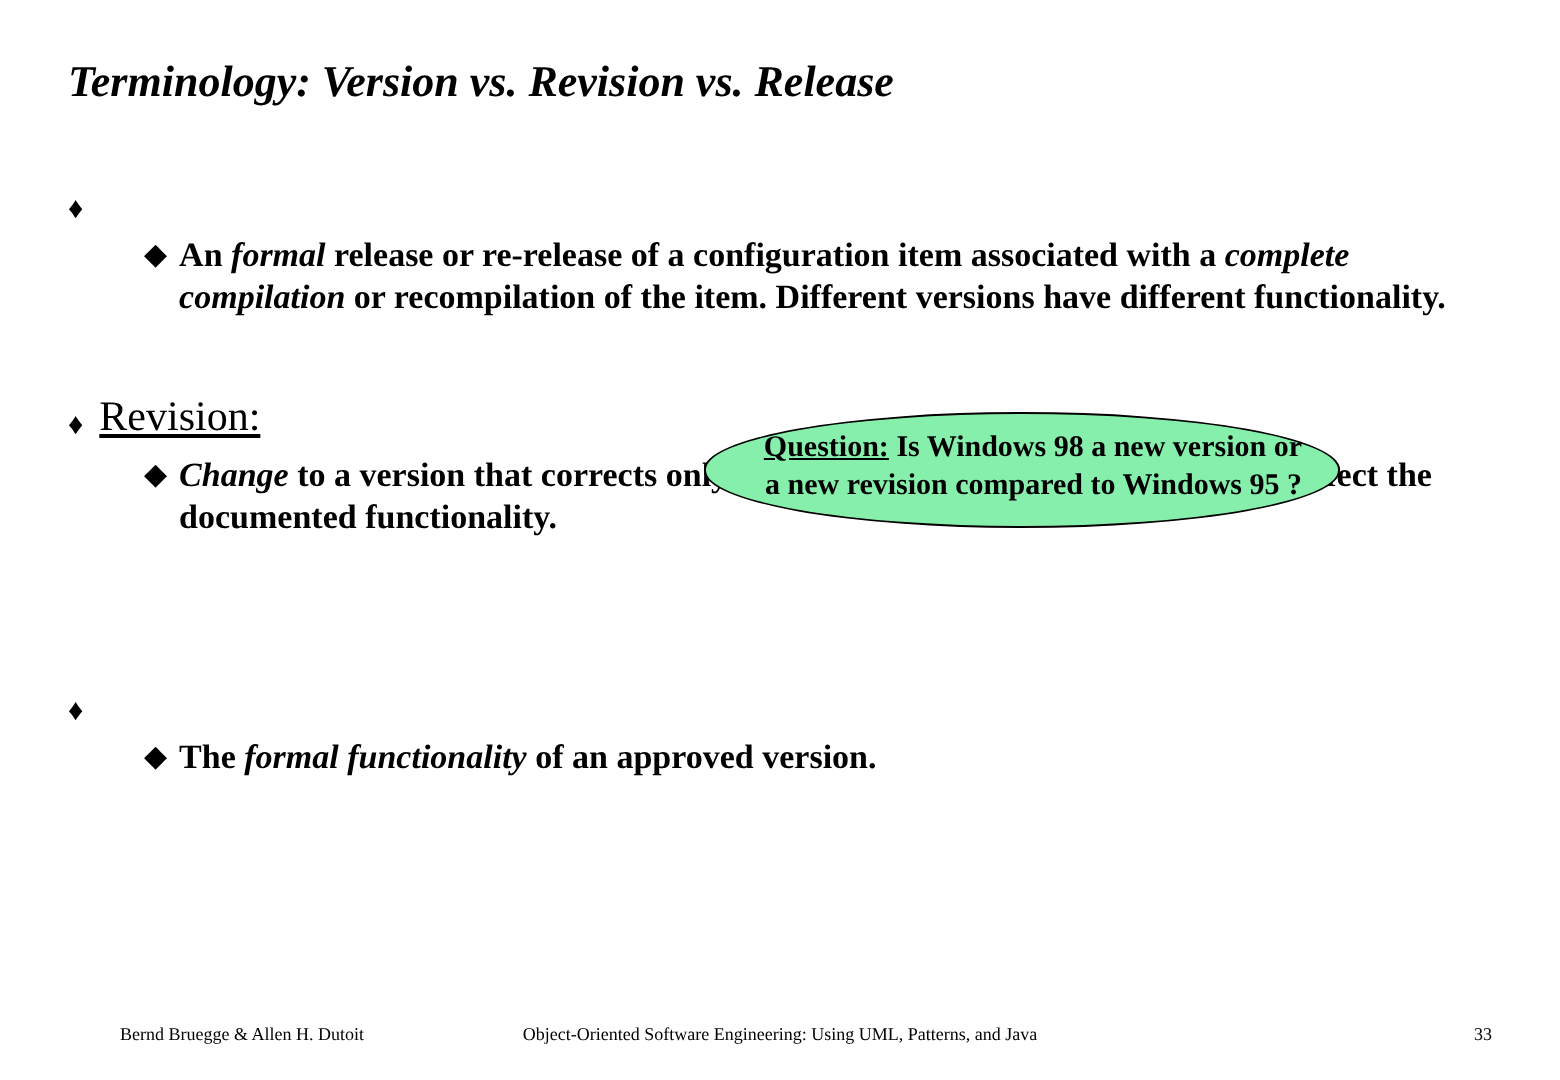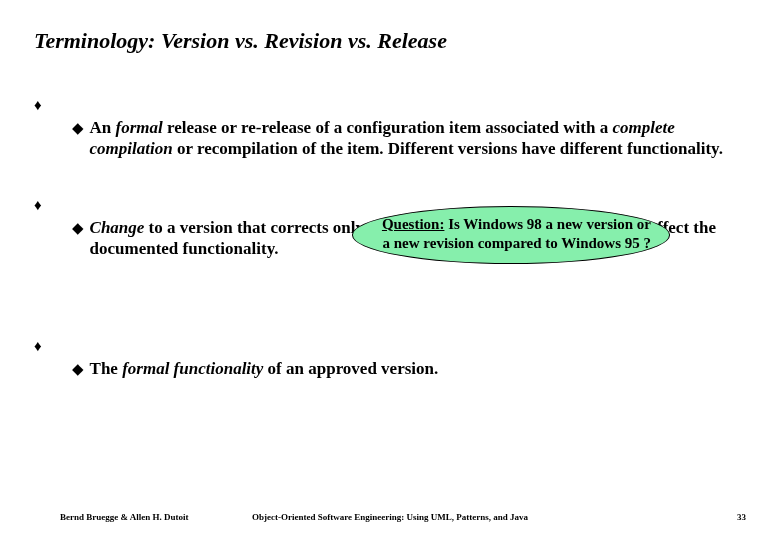--- a/index.html
+++ b/index.html
@@ -85,21 +85,20 @@
     position: absolute;
     bottom: 18px;
     left: 0;
     width: 100%;
     box-sizing: border-box;
     padding: 0 34px 0 60px;
     font-size: 9px;
     display: flex;
     justify-content: space-between;
     align-items: flex-end;
-    font-weight: bold;
   }
   .footer .center {
     position: absolute;
     left: 50%;
     transform: translateX(-50%);
   }
   .gap-large { height: 52px; }
 </style>
 </head>
 <body>
@@ -114,20 +113,21 @@
     </div>
     <div class="sub">
       <span class="sub-bullet">◆</span>
       <span class="sub-text">An <em>formal</em> release or re-release of a configuration item associated with a <em>complete compilation</em> or recompilation of the item. Different versions have different functionality.</span>
     </div>
   </div>
 
   <div class="section" style="margin-top:36px;">
     <div class="section-row">
       <span class="diamond">♦</span>
+      <span class="section-head">Revision:</span>
     </div>
     <div class="sub">
       <span class="sub-bullet">◆</span>
       <span class="sub-text"><em>Change</em> to a version that corrects only errors in the design/code, but does not affect the documented functionality.</span>
     </div>
   </div>
 
   <div class="gap-large"></div>
 
   <div class="section">

